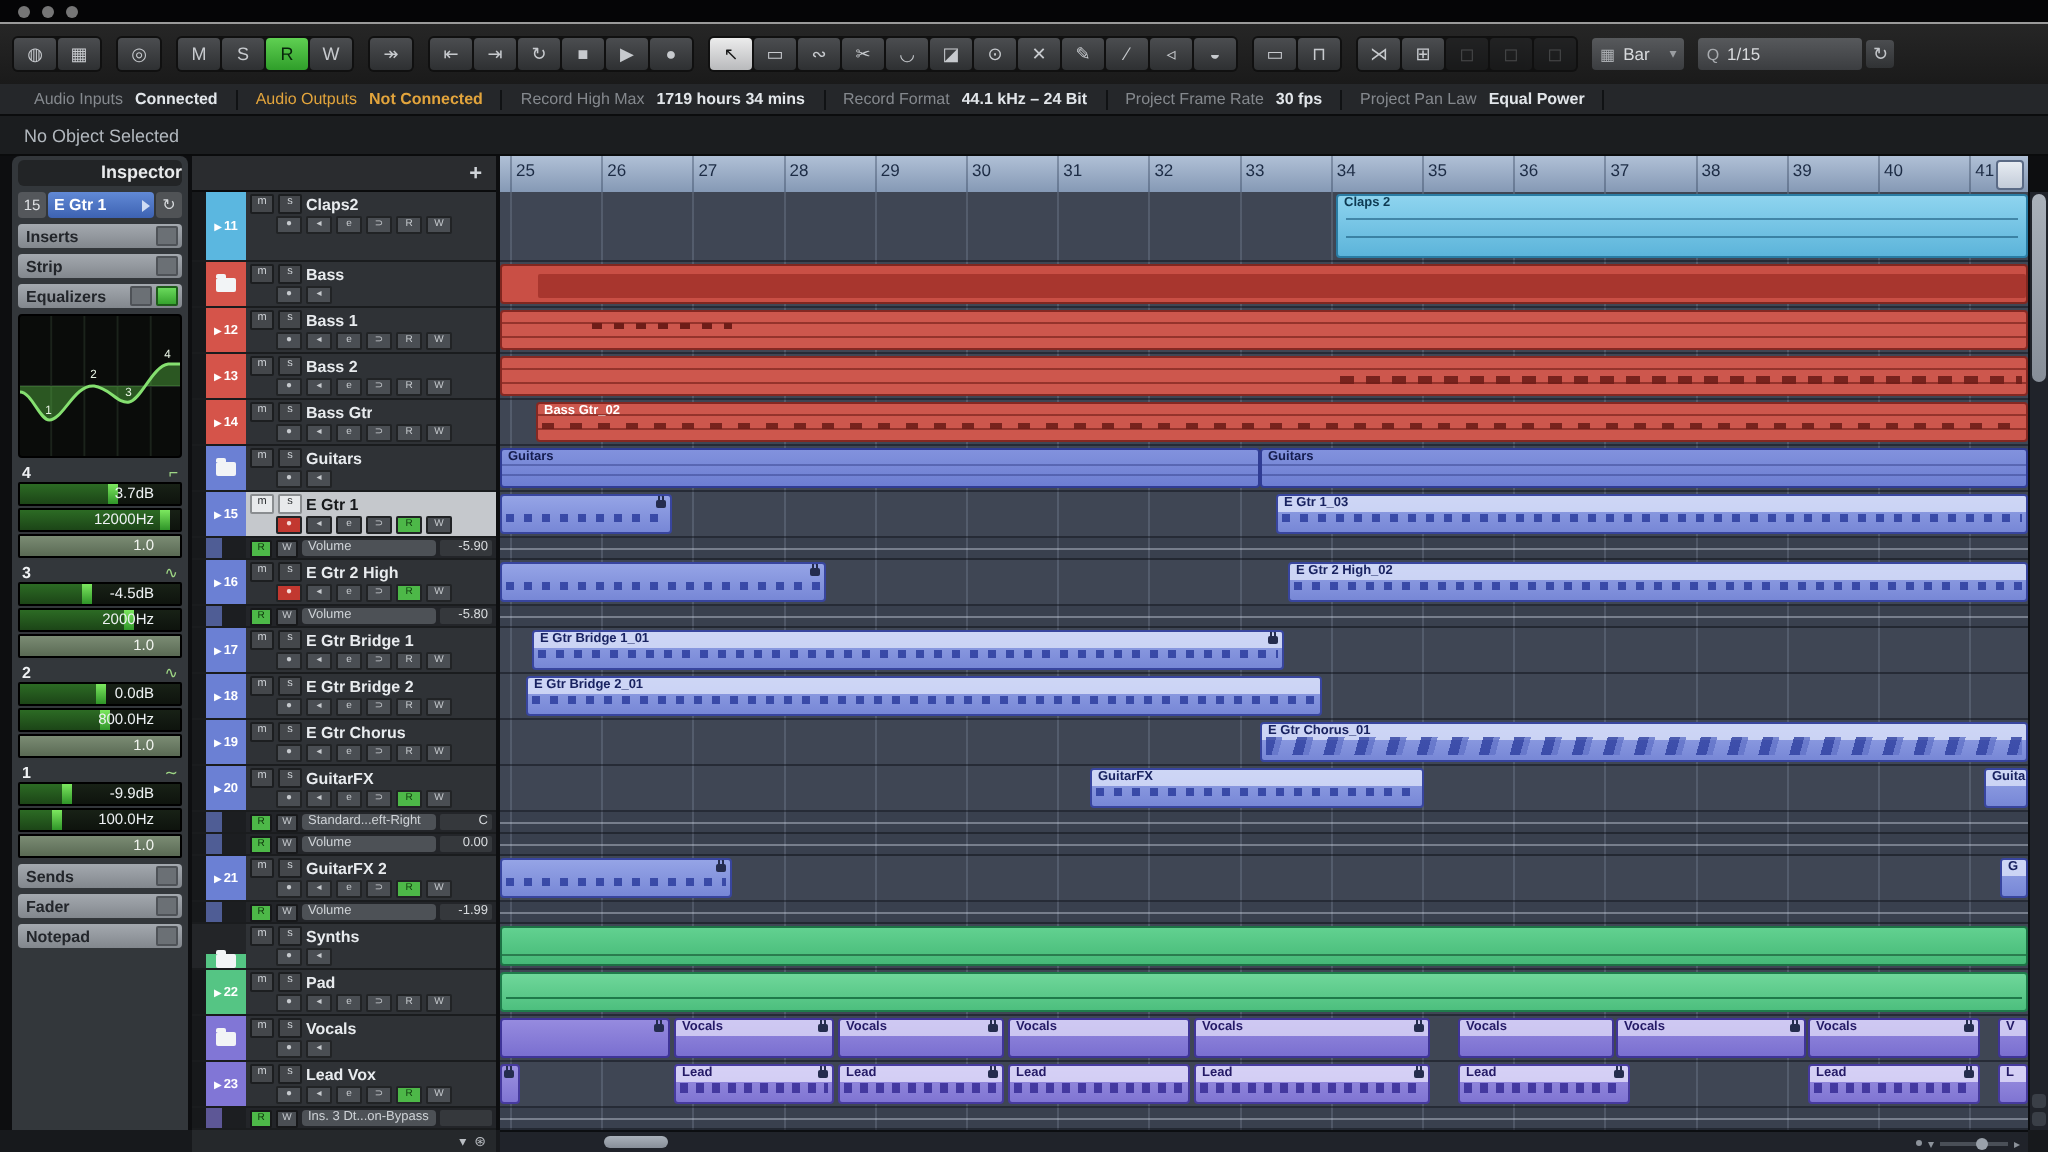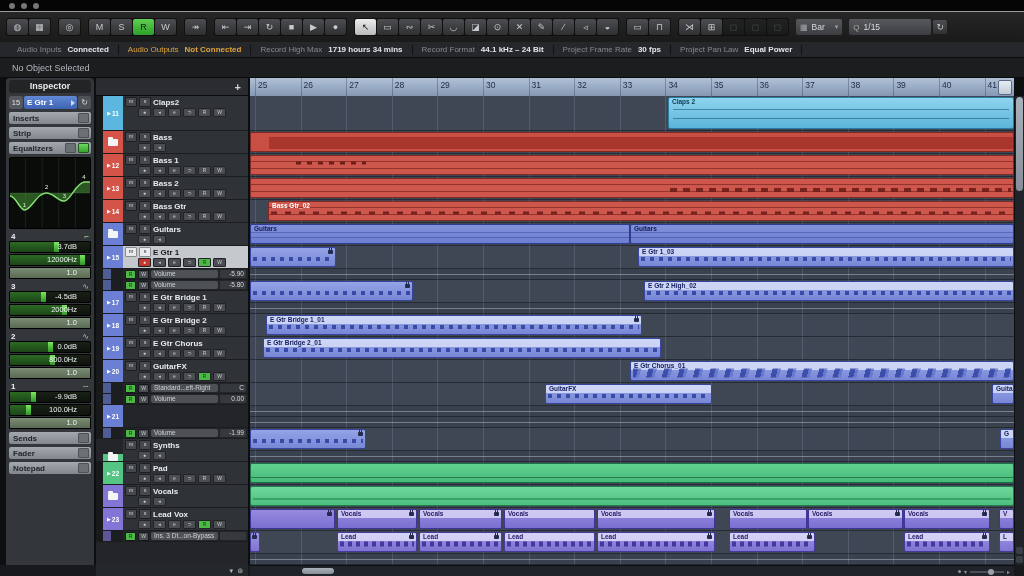--- a/index.html
+++ b/index.html
@@ -23,21 +23,21 @@
   
   .statusbar{position:absolute;left:0;top:42px;width:1024px;height:16px;background:#25272a;border-bottom:1px solid #0b0c0d;display:flex;align-items:center;padding-left:8px;box-sizing:border-box}
   .sb-item{display:flex;align-items:center;gap:6px;padding:0 9px;border-right:1px solid #101214;height:10px}
   .sb-label{color:#85898e;font-size:8px}
   .sb-value{color:#e2e6ea;font-size:8px;font-weight:bold}
   .sb-item.hl .sb-label,.sb-item.hl .sb-value{color:#e2a43c}
   
   .infoline{position:absolute;left:0;top:58px;width:1024px;height:20px;background:#1b1d1f;border-bottom:1px solid #0a0b0c;color:#b2b8be;font-size:9px;line-height:20px;padding-left:12px;box-sizing:border-box}
   
   .inspector{position:absolute;left:6px;top:78px;width:88px;bottom:0;background:#33373b;border-radius:4px 4px 0 0;padding:2px 3px;box-sizing:border-box}
-  .insp-title{height:13px;background:#222426;border-radius:3px;color:#e8eaec;font-size:9px;font-weight:bold;text-align:center;line-height:13px;margin-bottom:3px}
+  .insp-title{height:13px;background:#222426;border-radius:3px;color:#e8eaec;font-size:9px;font-weight:bold;text-align:right;line-height:13px;margin-bottom:3px}
   .track-sel{display:flex;height:13px;gap:1px;margin-bottom:3px}
   .ts-num{width:14px;background:#54575b;border-radius:2px;color:#dfe2e5;font-size:7.5px;text-align:center;line-height:13px}
   .ts-name{flex:1;background:linear-gradient(#6189d6,#3d62b2);border-radius:2px;color:#fff;font-size:8px;font-weight:bold;line-height:13px;padding-left:3px;position:relative;overflow:hidden}
   .ts-name::after{content:"";position:absolute;right:2px;top:4px;border-left:4px solid #cfdcf4;border-top:3px solid transparent;border-bottom:3px solid transparent}
   .ts-sync{width:13px;background:#505356;border-radius:2px;color:#d4d7da;font-size:8px;text-align:center;line-height:13px}
   .insp-sec{display:flex;align-items:center;height:12px;background:linear-gradient(#a4a9af,#82878d);border-radius:2px;margin:3px 0;padding:0 2px 0 4px}
   .sec-label{flex:1;color:#22252a;font-size:8px;font-weight:bold}
   .sec-ico{width:9px;height:8px;background:#6b7075;border-radius:1px;border:1px solid #4e5257}
   .sec-green{width:9px;height:8px;background:linear-gradient(#6ad95c,#36a32e);border-radius:1px;border:1px solid #1e5c1a;margin-left:2px}
   .eqgraph{height:70px;background:#0a0c0a;border:1px solid #000;border-radius:2px;margin:2px 0 3px;position:relative}
@@ -525,20 +525,42 @@
         <div class="ttab" style="background: rgb(28, 30, 33);">
           <div class="sliver" style="background: rgb(107, 128, 212);"></div>
         </div>
         <div class="abody">
           <span class="abtn r">R</span>
           <span class="abtn w">W</span>
           <span class="aparam">Volume</span>
           <span class="aval">-5.90</span>
         </div>
       </div>
+      <div class="trow audio" style="height: 23px;">
+        <div class="tgut"></div>
+        <div class="ttab" style="background: rgb(107, 128, 212);">
+          <span class="tarrow">▶</span>
+          <span class="tnum">16</span>
+        </div>
+        <div class="tbody">
+          <div class="l1">
+            <span class="msbtn">m</span>
+            <span class="msbtn">s</span>
+            <span class="tname">E Gtr 2 High</span>
+          </div>
+          <div class="l2">
+            <span class="cbtn rec">●</span>
+            <span class="cbtn">◂</span>
+            <span class="cbtn">e</span>
+            <span class="cbtn">⊃</span>
+            <span class="cbtn ron">R</span>
+            <span class="cbtn">W</span>
+          </div>
+        </div>
+      </div>
       <div class="trow automation" style="height: 11px;">
         <div class="tgut"></div>
         <div class="ttab" style="background: rgb(28, 30, 33);">
           <div class="sliver" style="background: rgb(107, 128, 212);"></div>
         </div>
         <div class="abody">
           <span class="abtn r">R</span>
           <span class="abtn w">W</span>
           <span class="aparam">Volume</span>
           <span class="aval">-5.80</span>
@@ -654,20 +676,35 @@
           <span class="abtn w">W</span>
           <span class="aparam">Volume</span>
           <span class="aval">0.00</span>
         </div>
       </div>
       <div class="trow audio" style="height: 23px;">
         <div class="tgut"></div>
         <div class="ttab" style="background: rgb(107, 128, 212);">
           <span class="tarrow">▶</span>
           <span class="tnum">21</span>
+        </div>
+        <div class="tbody">
+          <div class="l1">
+            <span class="msbtn">m</span>
+            <span class="msbtn">s</span>
+            <span class="tname">GuitarFX 2</span>
+          </div>
+          <div class="l2">
+            <span class="cbtn">●</span>
+            <span class="cbtn">◂</span>
+            <span class="cbtn">e</span>
+            <span class="cbtn">⊃</span>
+            <span class="cbtn ron">R</span>
+            <span class="cbtn">W</span>
+          </div>
         </div>
       </div>
       <div class="trow automation" style="height: 11px;">
         <div class="tgut"></div>
         <div class="ttab" style="background: rgb(28, 30, 33);">
           <div class="sliver" style="background: rgb(107, 128, 212);"></div>
         </div>
         <div class="abody">
           <span class="abtn r">R</span>
           <span class="abtn w">W</span>

